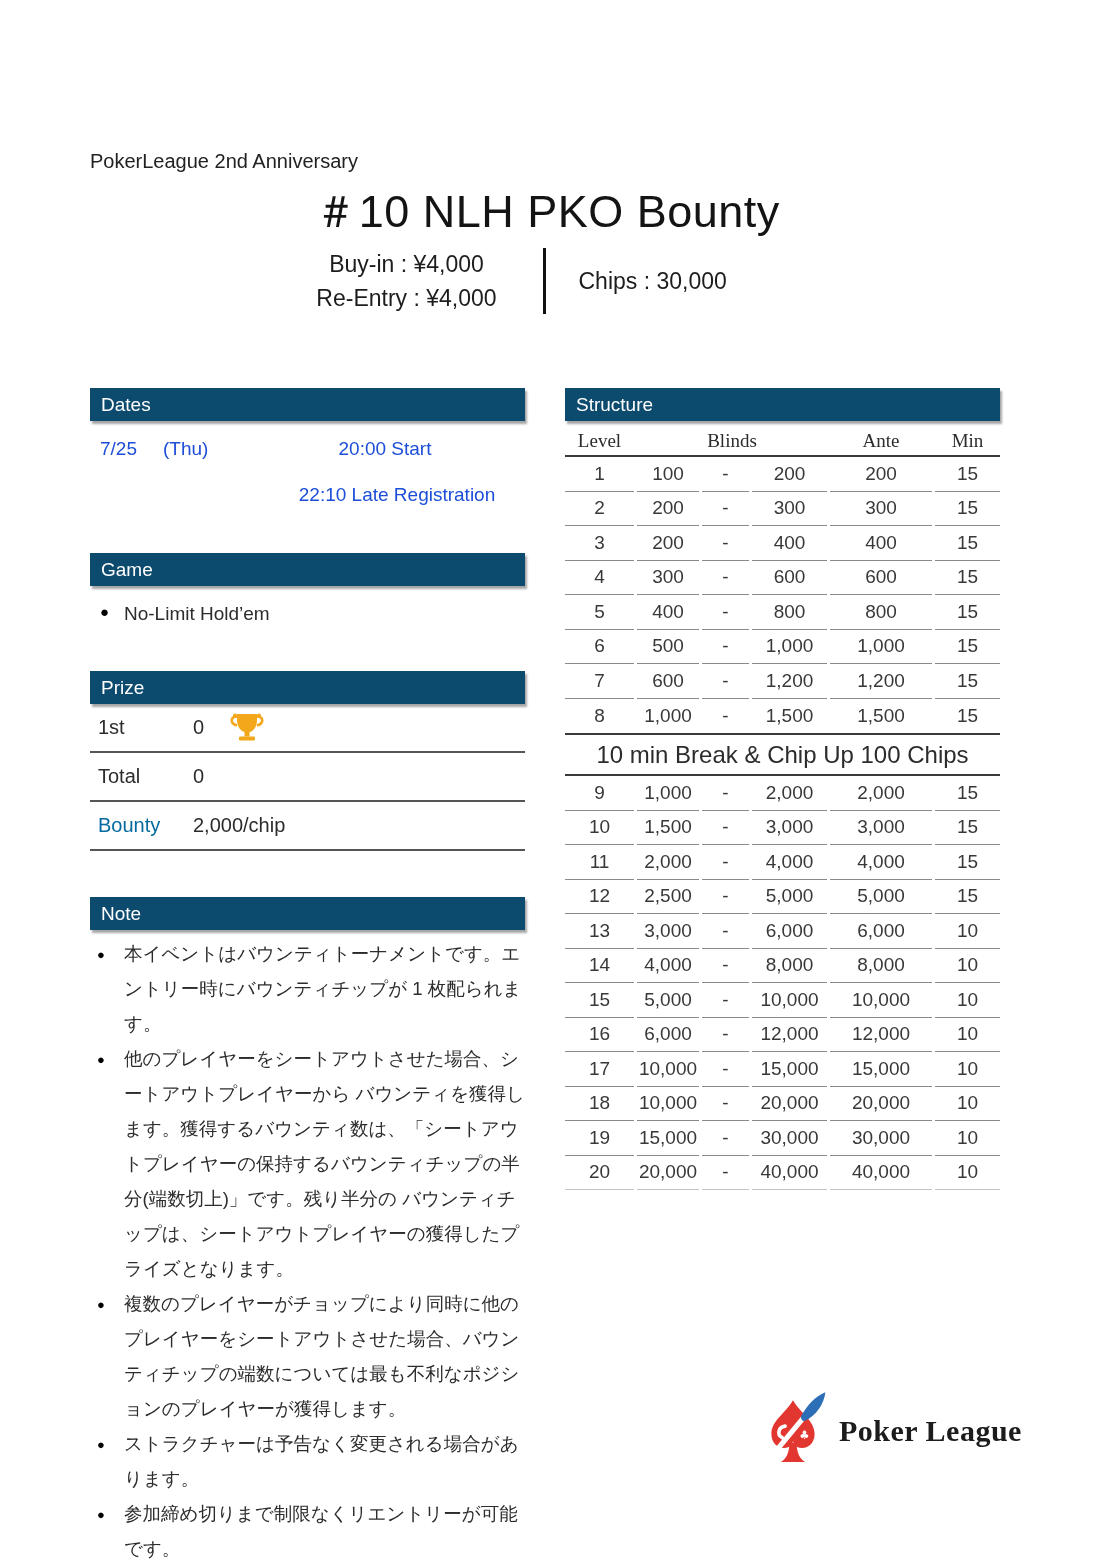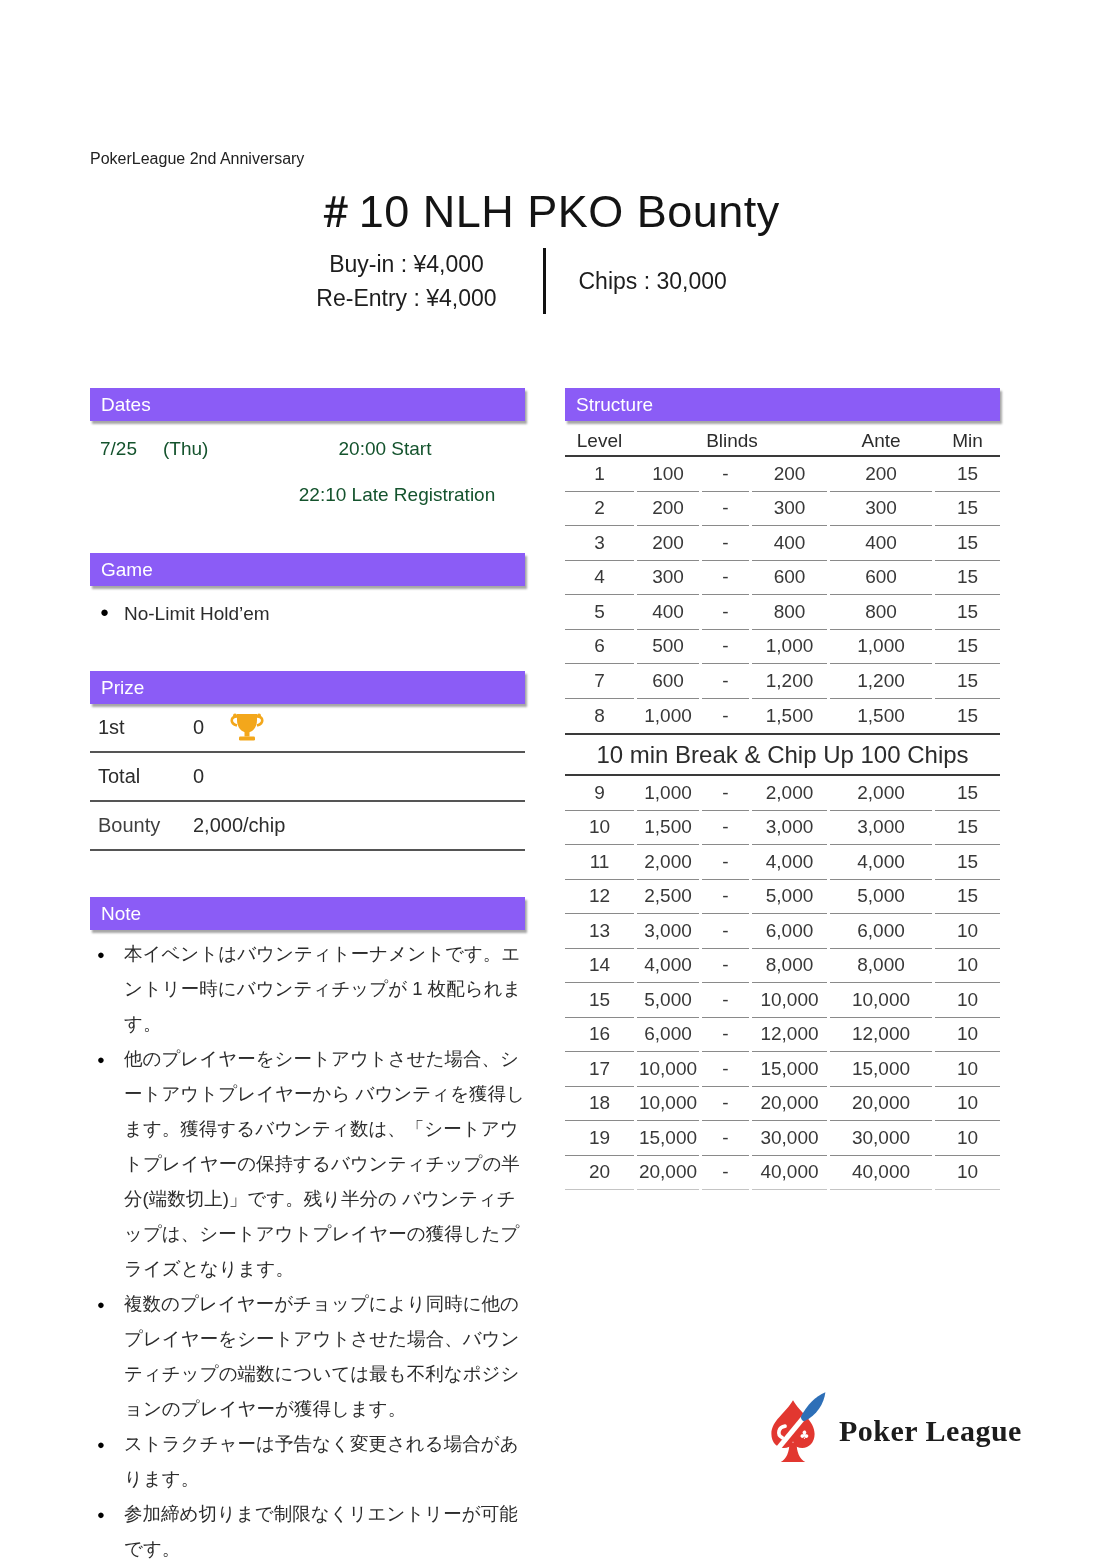--- a/index.html
+++ b/index.html
@@ -2,68 +2,68 @@
 <html><head>
 <meta charset="utf-8">
 <style>
   * { margin:0; padding:0; box-sizing:border-box; }
   html,body { background:#ffffff; }
   body {
     width:1093px; height:1560px; position:relative;
     font-family:"Liberation Sans","DejaVu Sans",sans-serif;
     color:#333; overflow:hidden;
   }
-  .brand { position:absolute; left:90px; top:150px; font-size:16px; color:#222; }
+  .brand { position:absolute; left:90px; top:150px; font-size:20px; color:#222; }
   .title { position:absolute; left:0; top:182px; width:1093px; text-align:center;
            font-size:45px; color:#141414; letter-spacing:0.5px; }
   .subheader { position:absolute; left:0; top:247px; width:1093px;
                display:flex; justify-content:center; align-items:center; }
   .buyin-col { width:212px; text-align:center; font-size:23px; line-height:34px; color:#1d1d1d; }
   .v-divider { width:3px; height:66px; background:#111; margin:0 33px 0 30px; }
   .chips-col { width:214px; font-size:23px; color:#1d1d1d; }
 
   .section { position:absolute; width:435px; }
-  .section-bar { height:33px; background:#8b5cf6; color:#fff; font-size:19px;
+  .section-bar { height:33px; background:#0c4a6e; color:#fff; font-size:19px;
                  line-height:33px; padding-left:11px;
                  box-shadow:2px 3px 2px rgba(0,0,0,0.35); }
 
   
   #dates { left:90px; top:388px; }
-  .dates-row { display:flex; padding-left:10px; font-size:19px; color:#14532d; }
+  .dates-row { display:flex; padding-left:10px; font-size:19px; color:#1d4ed8; }
   .dates-row.first { margin-top:17px; }
   .dates-row.second { margin-top:24px;gap:12px; }
   .d-date { width:63px; } .d-day { width:82px; } .d-event { flex:1;text-align:center; }
 
   
   #game { left:90px; top:553px; }
   .bullet-row { display:flex; padding-left:10px; margin-top:17px; font-size:19px; color:#2c2c2c; }
   .bullet-dot { width:24px; font-size:15px; color:#000; }
 
   
   #prize { left:90px; top:671px; }
   .prize-row { display:flex; align-items:center; padding-left:8px; height:47px;
                font-size:20px; color:#2c2c2c; }
   .p-label { width:95px; }
   .p-value { min-width:20px; white-space:nowrap; }
   .p-trophy { margin-left:14px; display:flex; align-items:center; }
-  .red { color:#404040; }
+  .red { color:#0369a1; }
   .dline { height:2px; border-top:1px solid #3a3a3a; border-bottom:1px solid #3a3a3a; }
   .dline-gray { height:2px; border-top:1px solid #555; border-bottom:1px solid #555; }
 
   
   #note { left:90px; top:897px; }
   #note-list { list-style:none; margin-top:6px; }
   #note-list li { display:flex; padding-left:7px; font-size:18.5px; line-height:35px; color:#2c2c2c; }
   .n-marker { width:27px; font-size:13px; color:#000; padding-top:1px; }
   .n-text { flex:1; }
 
   
   #structure { left:565px; top:388px; }
   .thead { display:flex; align-items:center; height:28px; margin-top:6px;
-           font-size:19px; color:#2c2c2c; }
+           font-size:19px; color:#2c2c2c;font-family:Liberation Serif, serif; }
   .h-level { width:69px; margin-right:3px; text-align:center; }
   .h-blinds { width:190px; margin-right:3px; text-align:center; }
   .h-ante { width:102px; margin-right:3px; text-align:center; }
   .h-min { width:65px; text-align:center; }
   .srow { display:flex; height:34.5px; }
   .scell { display:flex; align-items:center; justify-content:center;
            font-size:19px; color:#383838; border-bottom:1px solid #8a8a8a; margin-right:3px; }
   .c-level { width:69px; } .c-sb { width:62px; } .c-dash { width:47px; }
   .c-bb { width:75px; } .c-ante { width:102px; } .c-min { width:65px; margin-right:0; }
   .srow.no-border .scell { border-bottom:none; }

